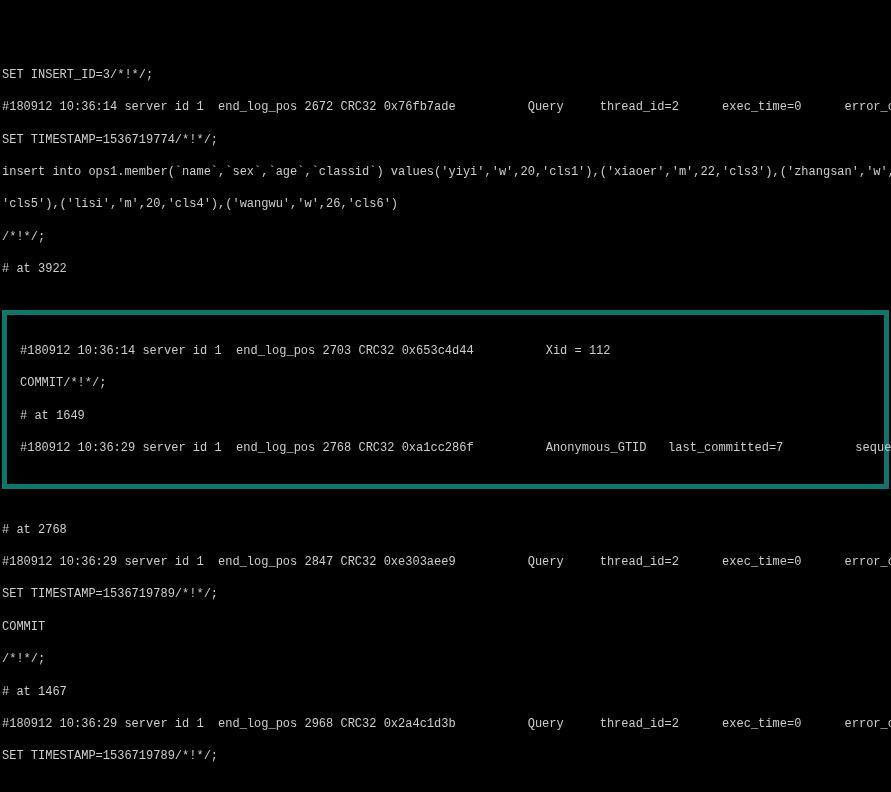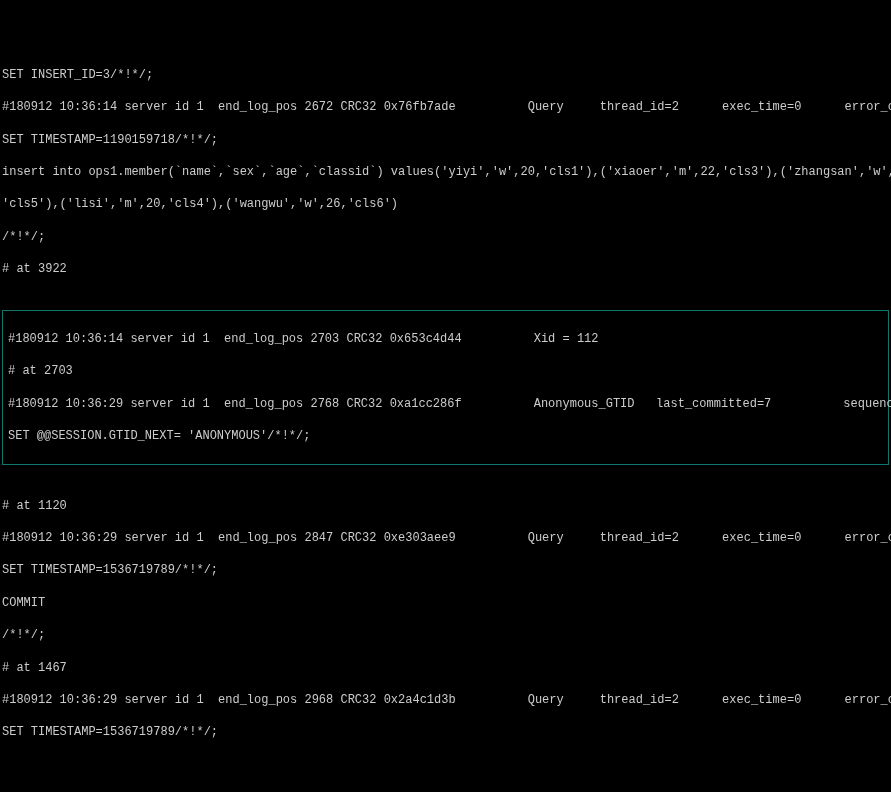--- a/index.html
+++ b/index.html
@@ -10,47 +10,47 @@
       font-size: 12px;
       line-height: 1.35;
       padding: 2px;
       white-space: pre;
       overflow-x: hidden;
       width: 891px;
       position: relative;
     }
     .line { white-space: pre; }
     .box {
-      border: 1px solid #0f766e;
+      border: 5px solid #0f766e;
       margin: 0;
-      padding: 4px;
+      padding: 12px;
     }
     .box .line { padding: 0 1px; }
   </style>
 </head>
 <body>
 
 
 
 <div class="line">SET INSERT_ID=3/*!*/;</div>
 <div class="line">#180912 10:36:14 server id 1  end_log_pos 2672 CRC32 0x76fb7ade          Query     thread_id=2      exec_time=0      error_code=0</div>
-<div class="line">SET TIMESTAMP=1190159718/*!*/;</div>
+<div class="line">SET TIMESTAMP=1536719774/*!*/;</div>
 <div class="line">insert into ops1.member(`name`,`sex`,`age`,`classid`) values('yiyi','w',20,'cls1'),('xiaoer','m',22,'cls3'),('zhangsan','w',21,</div>
 <div class="line">'cls5'),('lisi','m',20,'cls4'),('wangwu','w',26,'cls6')</div>
 <div class="line">/*!*/;</div>
 <div class="line"># at 3922</div>
 
 <div class="box">
 <div class="line">#180912 10:36:14 server id 1  end_log_pos 2703 CRC32 0x653c4d44          Xid = 112</div>
-<div class="line"># at 2703</div>
+<div class="line">COMMIT/*!*/;</div>
+<div class="line"># at 1649</div>
 <div class="line">#180912 10:36:29 server id 1  end_log_pos 2768 CRC32 0xa1cc286f          Anonymous_GTID   last_committed=7          sequence_number</div>
-<div class="line">SET @@SESSION.GTID_NEXT= 'ANONYMOUS'/*!*/;</div>
 </div>
 
-<div class="line"># at 1120</div>
+<div class="line"># at 2768</div>
 <div class="line">#180912 10:36:29 server id 1  end_log_pos 2847 CRC32 0xe303aee9          Query     thread_id=2      exec_time=0      error_code=0</div>
 <div class="line">SET TIMESTAMP=1536719789/*!*/;</div>
 <div class="line">COMMIT</div>
 <div class="line">/*!*/;</div>
 <div class="line"># at 1467</div>
 <div class="line">#180912 10:36:29 server id 1  end_log_pos 2968 CRC32 0x2a4c1d3b          Query     thread_id=2      exec_time=0      error_code=0</div>
 <div class="line">SET TIMESTAMP=1536719789/*!*/;</div>
 
 
 

